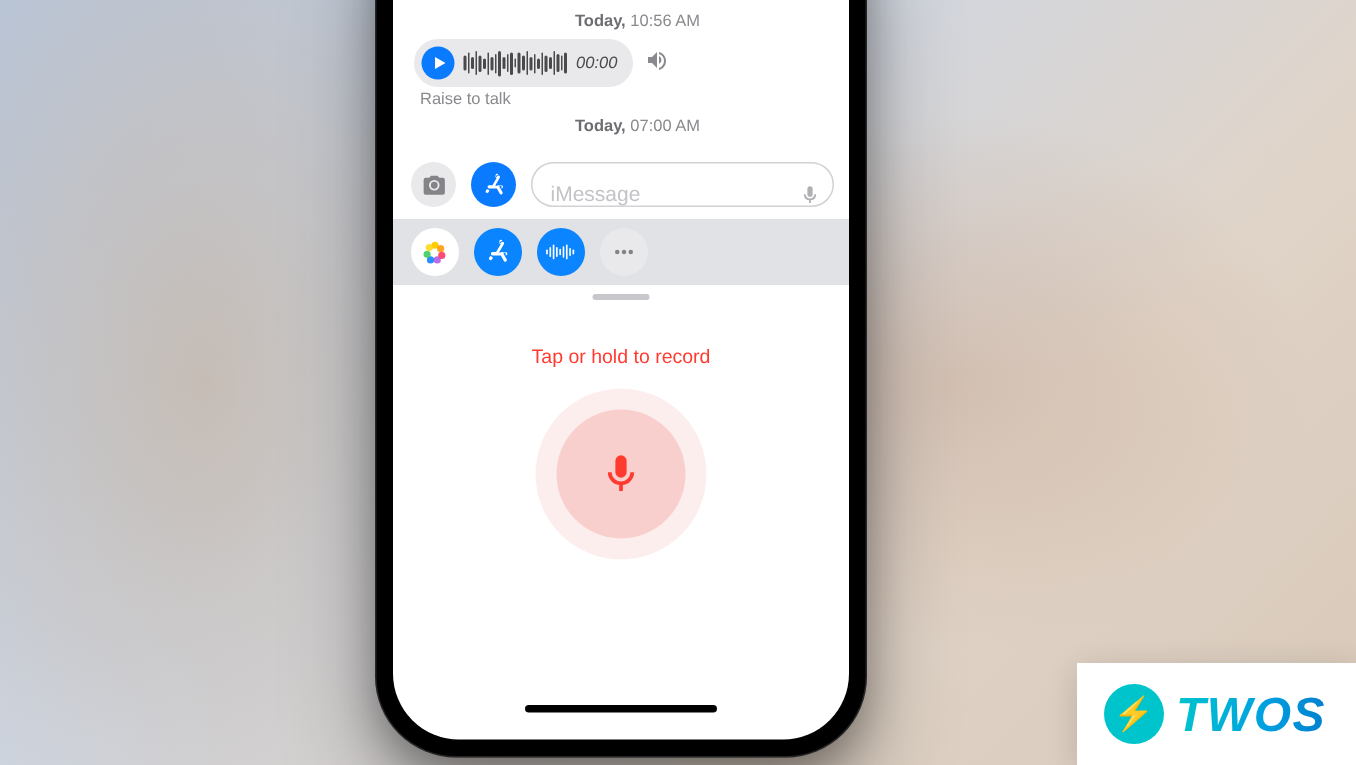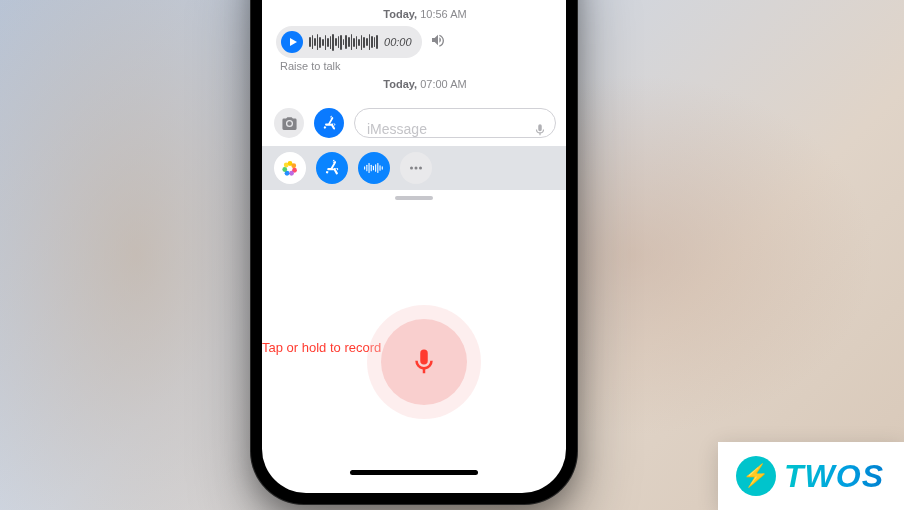--- a/index.html
+++ b/index.html
@@ -81,21 +81,21 @@
 }
 .app-circle svg { width: 18px; height: 18px; }
 .app-photos { background: #fff; }
 .app-store2 { background: #0a84ff; }
 .app-store2 svg { fill: #fff; }
 .app-audio { background: #0a84ff; }
 .app-audio svg { fill: #fff; width: 22px; }
 .app-more { background: #e9e9eb; }
 .app-more svg { fill: #848488; }
 .grabber { width: 38px; height: 4px; background: #c7c7cc; border-radius: 2px; margin: 6px auto 0; }
-.record-area { flex: 1; display: flex; align-items: center; padding-top: 30px; }
+.record-area { flex: 1; display: flex; flex-direction: column; align-items: center; padding-top: 30px; }
 .record-hint { color: #ff3b30; font-size: 13px; margin-bottom: 28px; }
 .record-btn {
   width: 86px; height: 86px; border-radius: 50%;
   background: #f9cfce;
   display: flex; align-items: center; justify-content: center;
   box-shadow: 0 0 0 14px rgba(249,207,206,0.35);
 }
 .record-btn svg { width: 30px; height: 30px; fill: #ff3b30; }
 .home-ind {
   position: absolute; bottom: 18px; left: 50%; transform: translateX(-50%);

